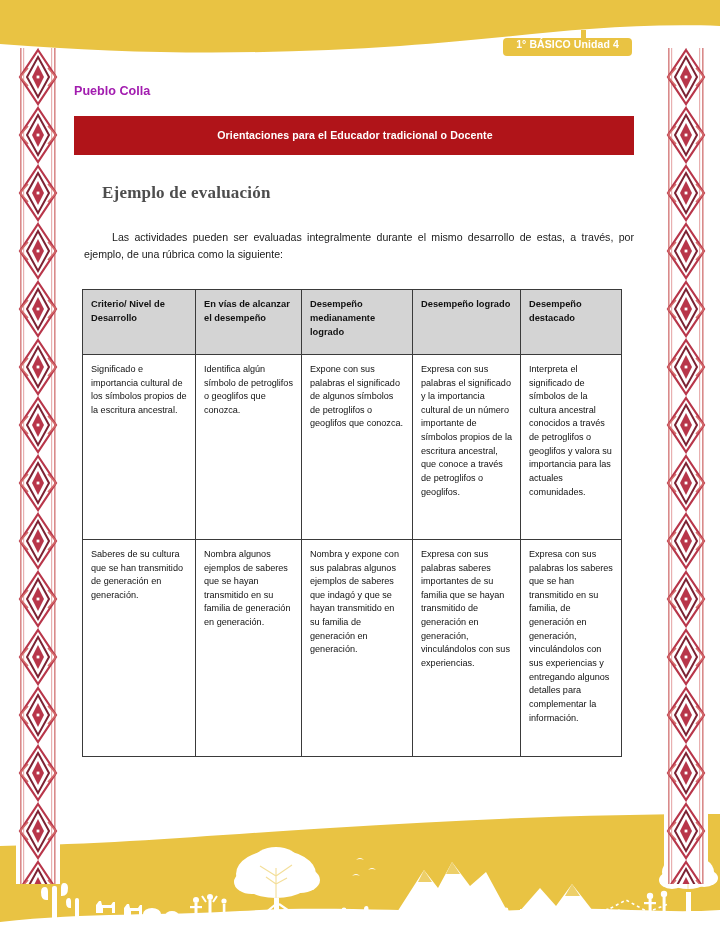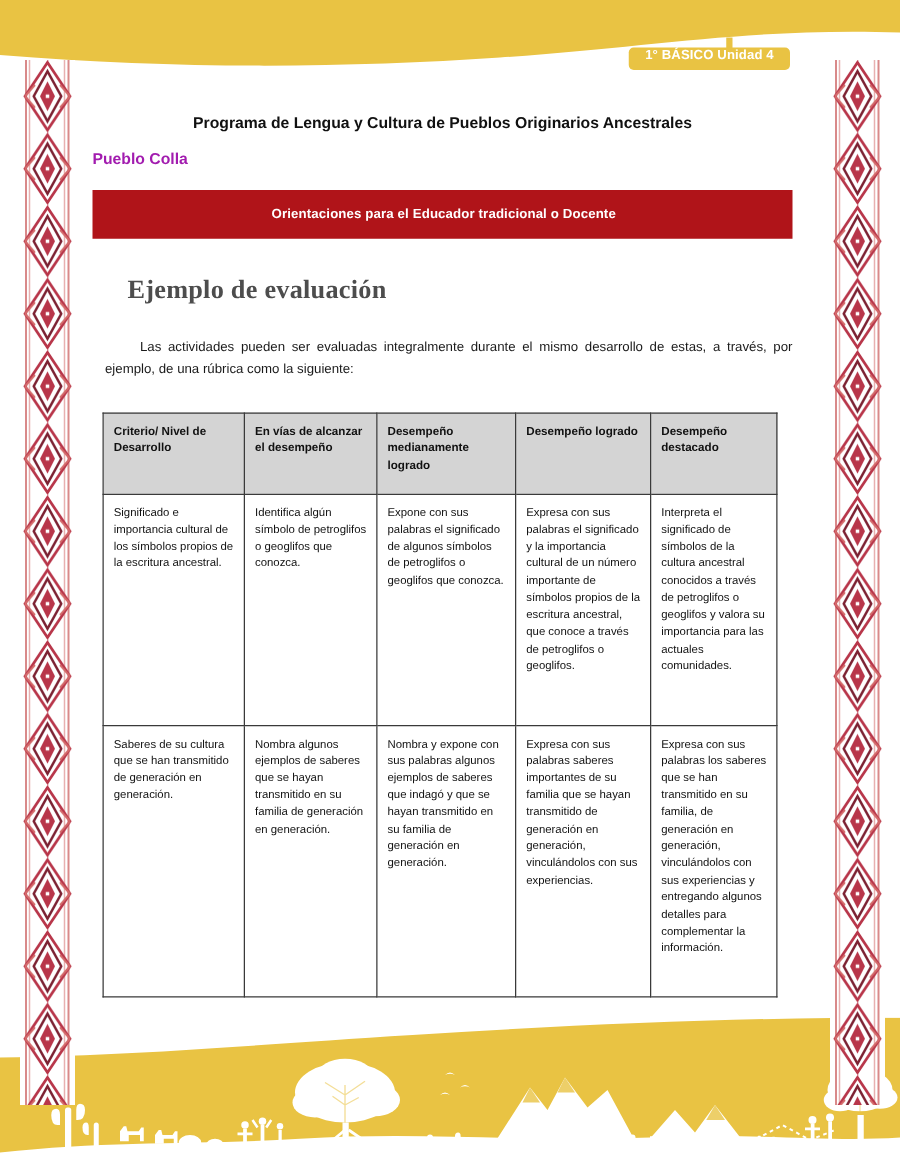--- a/index.html
+++ b/index.html
@@ -105,21 +105,21 @@
     color: #ffffff;
     text-align: center;
     font-size: 10.6px;
     font-weight: 700;
     padding: 13px 4px 14px 6px;
     letter-spacing: .1px;
   }
 
   .section-heading {
     font-family: "Liberation Serif", serif;
-    font-size: 21px;
+    font-size: 17px;
     font-weight: 700;
     color: #4d4d4d;
     margin: 28px 0 0 28px;
     letter-spacing: .2px;
   }
 
   .intro {
     font-size: 10.6px;
     color: #1a1a1a;
     line-height: 1.6;
@@ -210,21 +210,20 @@
           <path d="M4,29 L12,20 M4,29 L12,38 M40,29 L32,20 M40,29 L32,38" stroke="#d46a6a" stroke-width="1.6" fill="none"></path>
           <path d="M22,0 L30,-8 M22,58 L30,66" stroke="#b8364a" stroke-width="1.4" fill="none"></path>
         </pattern>
       </defs>
       <rect x="0" y="0" width="44" height="836" fill="url(#weaveR)"></rect>
     </svg>
   </div>
 
   <div class="content">
 
-    <div class="doc-title">Programa de Lengua y Cultura de Pueblos Originarios Ancestrales</div>
     <div class="doc-subtitle">Pueblo Colla</div>
 
     <div class="red-banner">Orientaciones para el Educador tradicional o Docente</div>
 
     <div class="section-heading">Ejemplo de evaluación</div>
 
     <p class="intro">Las actividades pueden ser evaluadas integralmente durante el mismo desarrollo de estas, a través, por ejemplo, de una rúbrica como la siguiente:</p>
 
     <table class="rubric">
       <colgroup>

